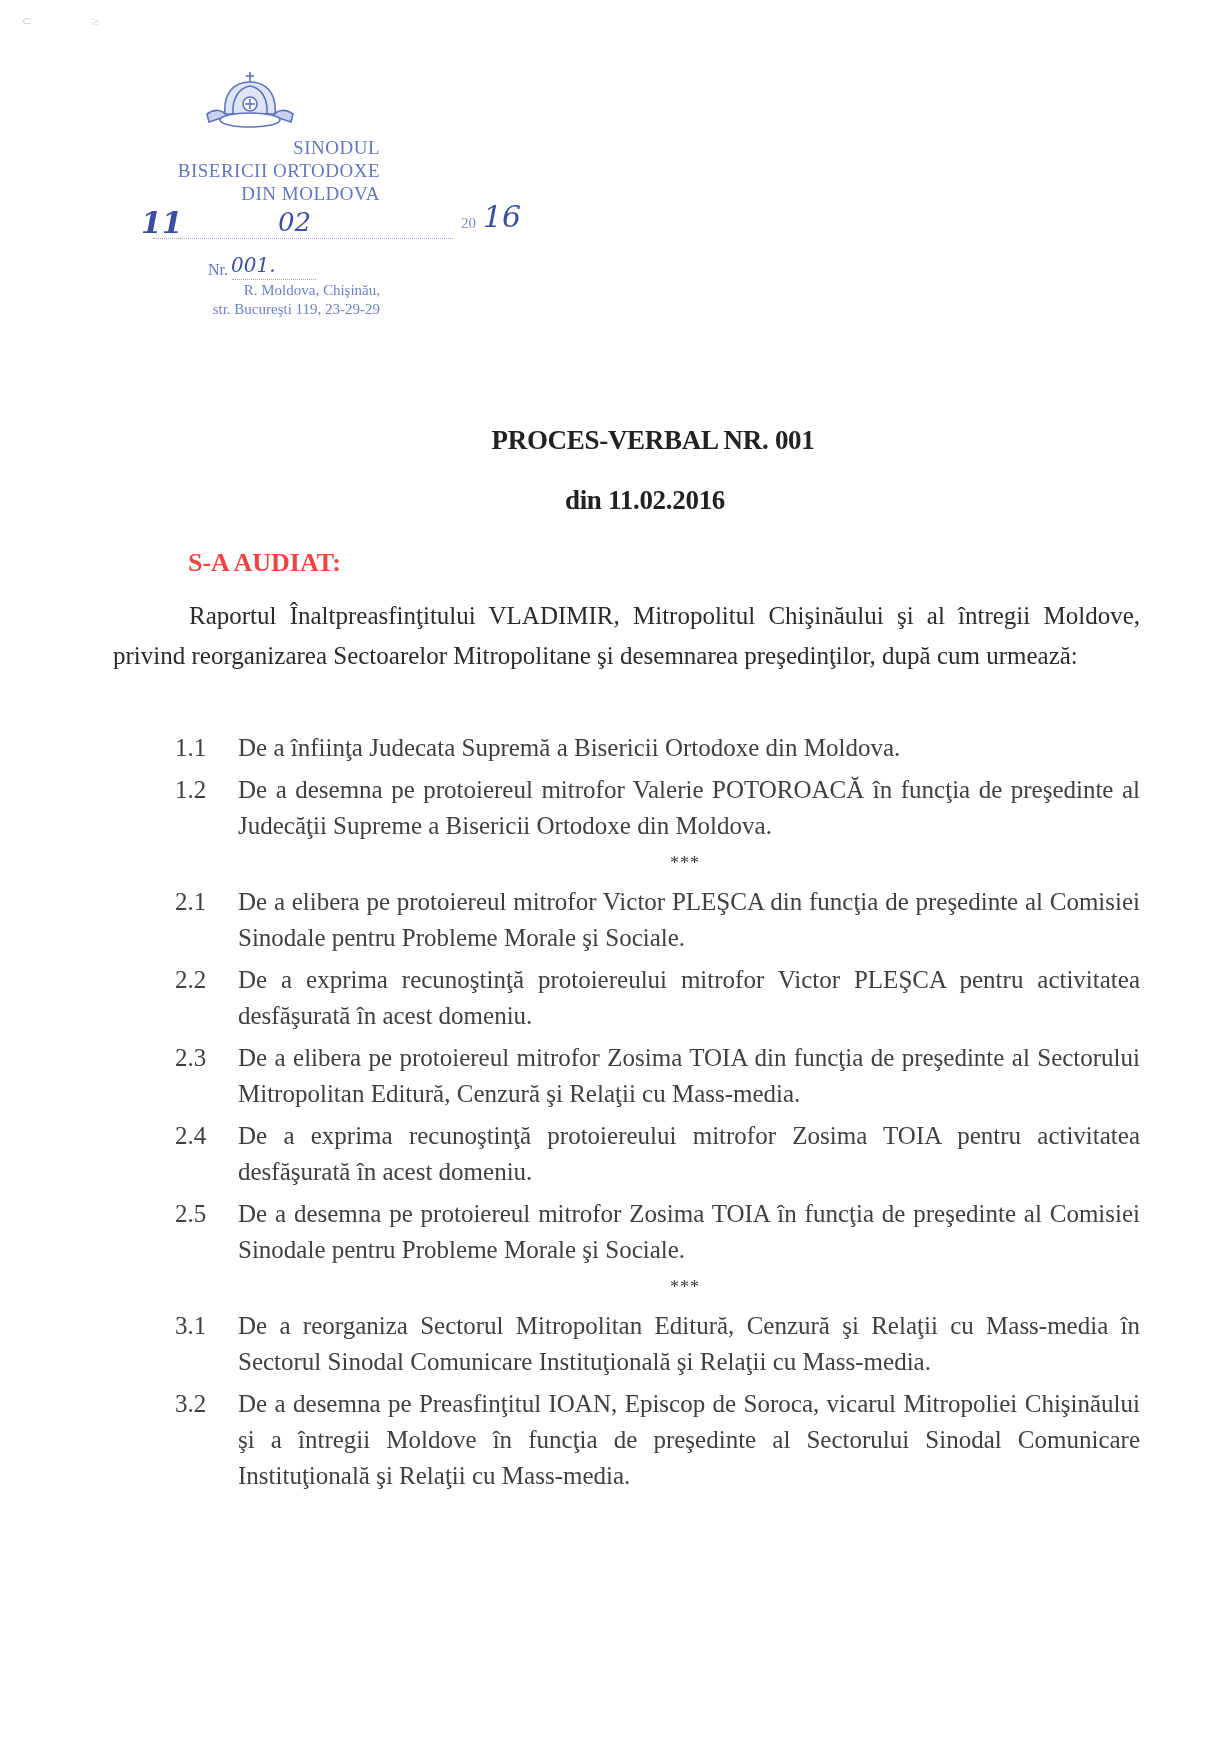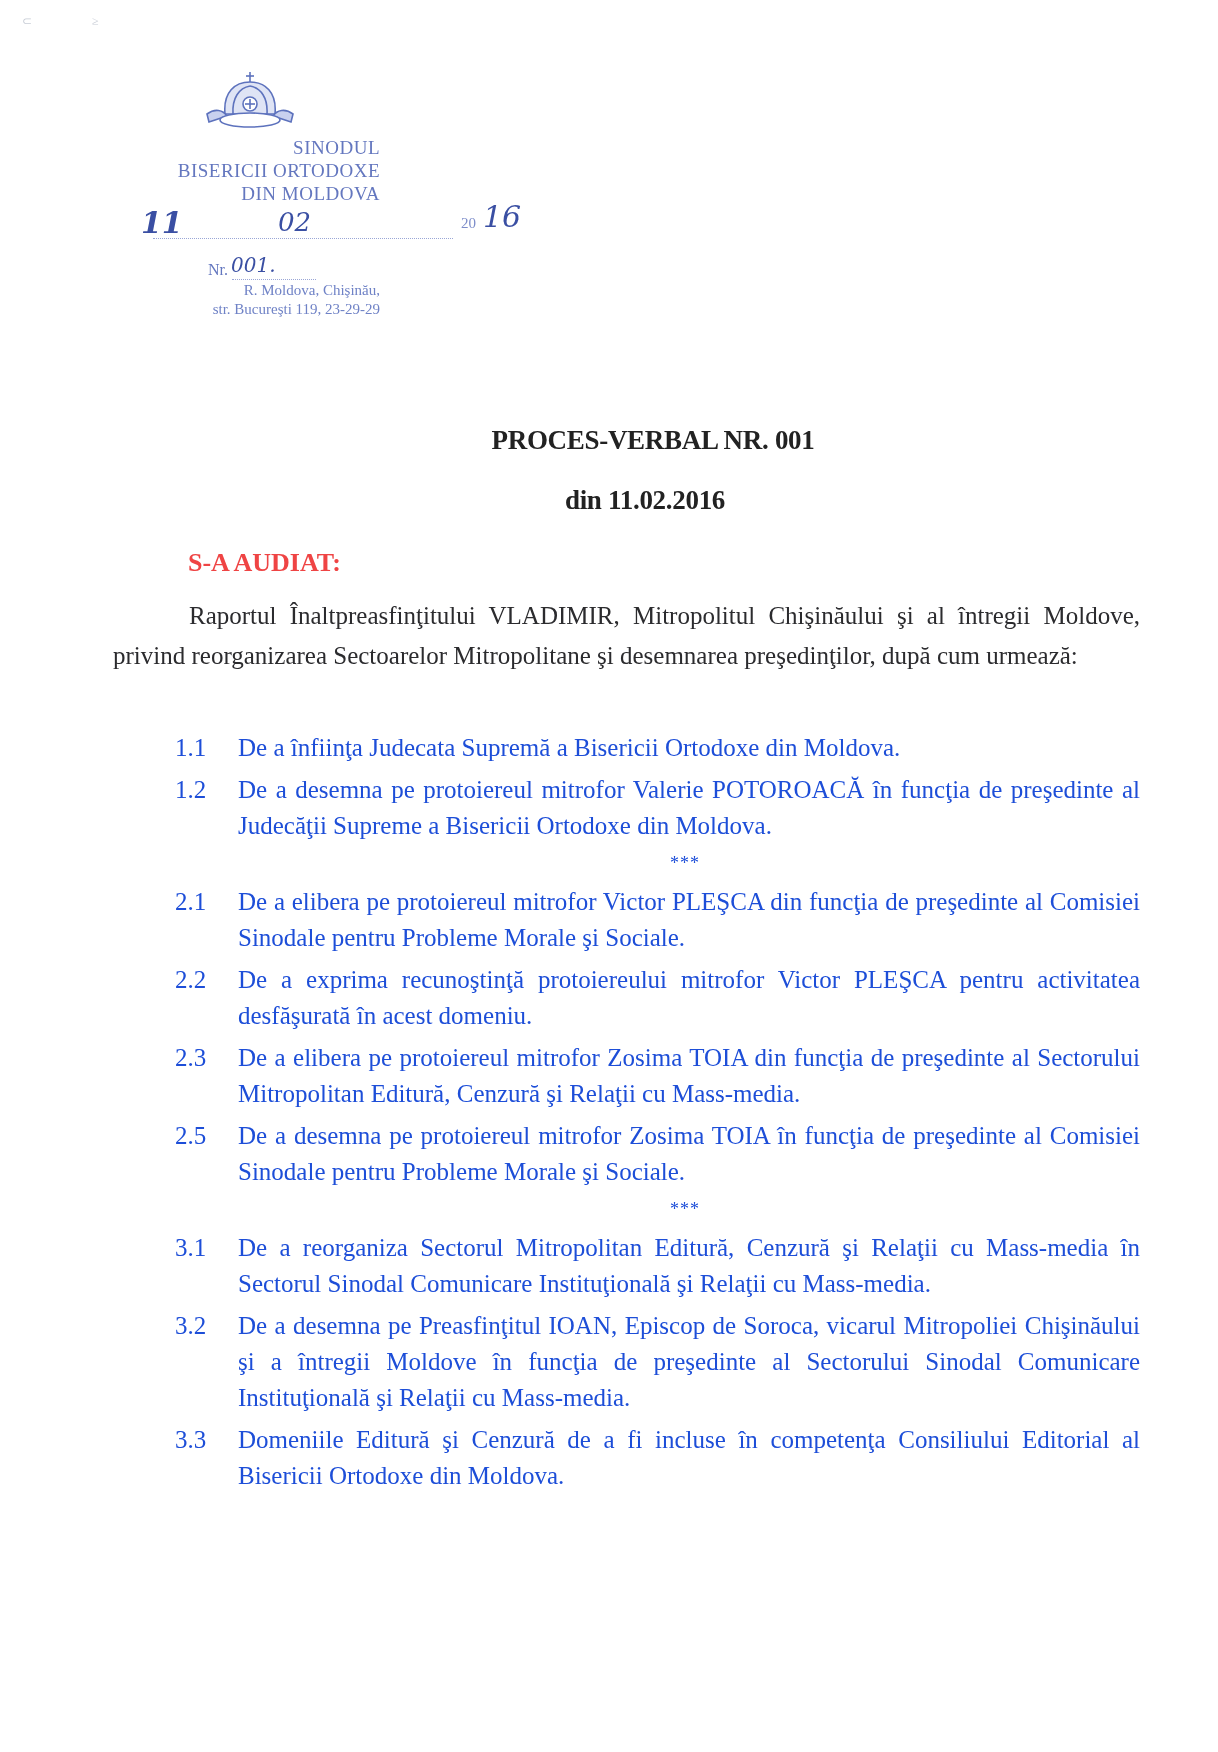--- a/index.html
+++ b/index.html
@@ -138,21 +138,21 @@
     .intro {
       text-indent: 76px;
       margin: 0;
     }
     .items {
       position: absolute;
       left: 175px;
       top: 730px;
       width: 965px;
       font-size: 25px;
-      color: #1d4ed8;
+      color: #404040;
     }
     .item {
       display: flex;
       line-height: 36px;
       margin-bottom: 6px;
     }
     .item-num {
       width: 63px;
       flex: none;
     }
@@ -236,30 +236,30 @@
   </div>
   <div class="item">
     <span class="item-num">2.2</span>
     <span class="item-text">De a exprima recunoştinţă protoiereului mitrofor Victor PLEŞCA pentru activitatea desfăşurată în acest domeniu.</span>
   </div>
   <div class="item">
     <span class="item-num">2.3</span>
     <span class="item-text">De a elibera pe protoiereul mitrofor Zosima TOIA din funcţia de preşedinte al Sectorului Mitropolitan Editură, Cenzură şi Relaţii cu Mass-media.</span>
   </div>
   <div class="item">
+    <span class="item-num">2.4</span>
+    <span class="item-text">De a exprima recunoştinţă protoiereului mitrofor Zosima TOIA pentru activitatea desfăşurată în acest domeniu.</span>
+  </div>
+  <div class="item">
     <span class="item-num">2.5</span>
     <span class="item-text">De a desemna pe protoiereul mitrofor Zosima TOIA în funcţia de preşedinte al Comisiei Sinodale pentru Probleme Morale şi Sociale.</span>
   </div>
   <div class="separator">***</div>
 
   <div class="item">
     <span class="item-num">3.1</span>
     <span class="item-text">De a reorganiza Sectorul Mitropolitan Editură, Cenzură şi Relaţii cu Mass-media în Sectorul Sinodal Comunicare Instituţională şi Relaţii cu Mass-media.</span>
   </div>
   <div class="item">
     <span class="item-num">3.2</span>
     <span class="item-text">De a desemna pe Preasfinţitul IOAN, Episcop de Soroca, vicarul Mitropoliei Chişinăului şi a întregii Moldove în funcţia de preşedinte al Sectorului Sinodal Comunicare Instituţională şi Relaţii cu Mass-media.</span>
   </div>
-  <div class="item">
-    <span class="item-num">3.3</span>
-    <span class="item-text">Domeniile Editură şi Cenzură de a fi incluse în competenţa Consiliului Editorial al Bisericii Ortodoxe din Moldova.</span>
-  </div>
 </div>
 
 </body></html>

